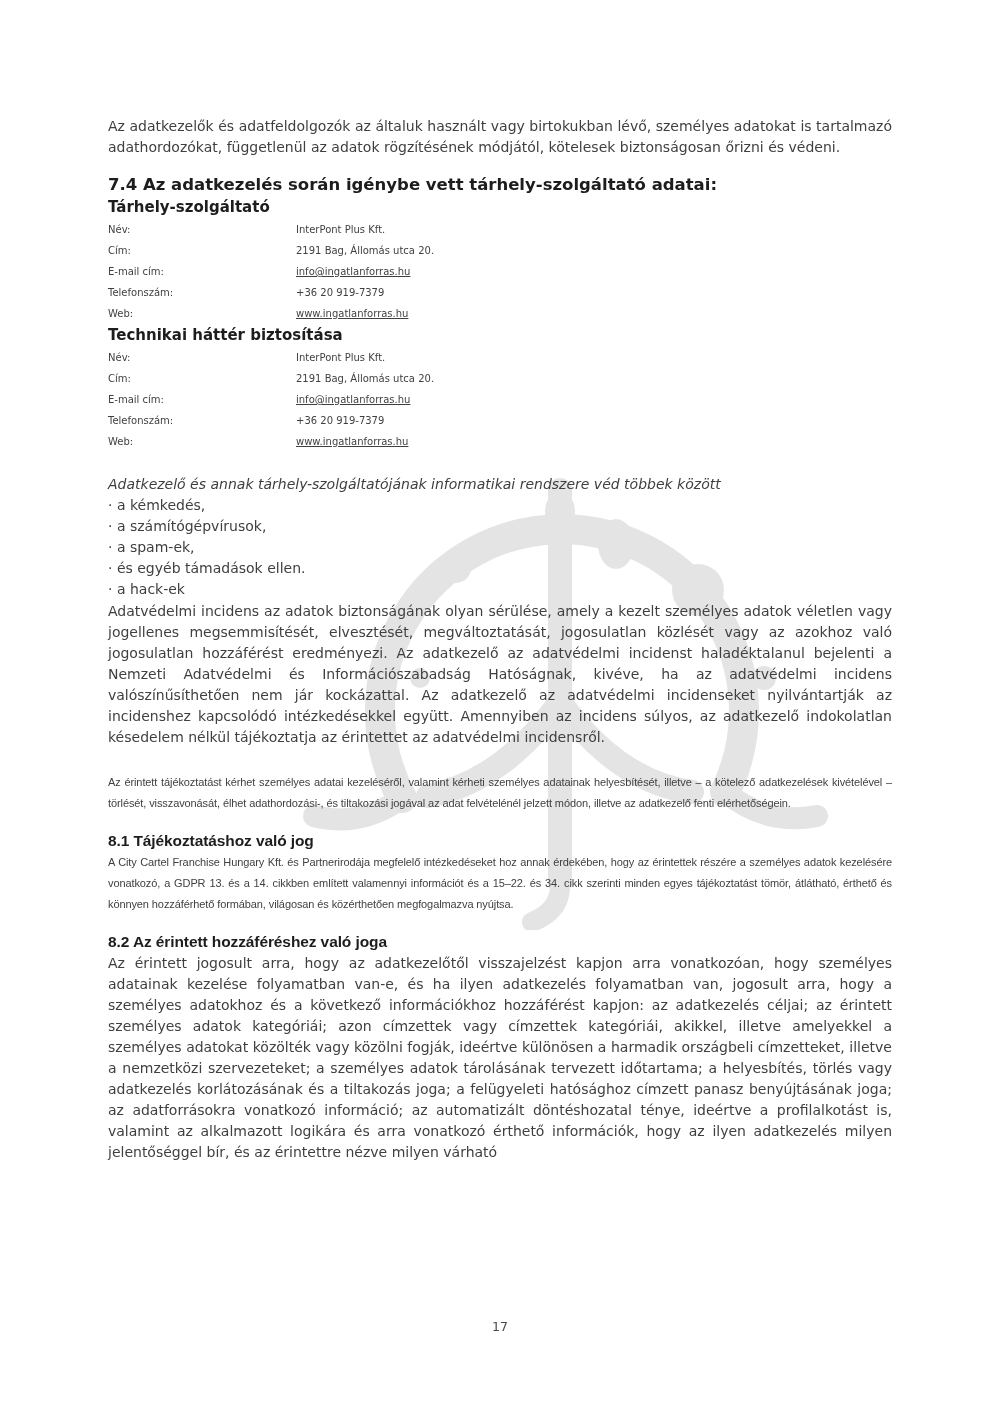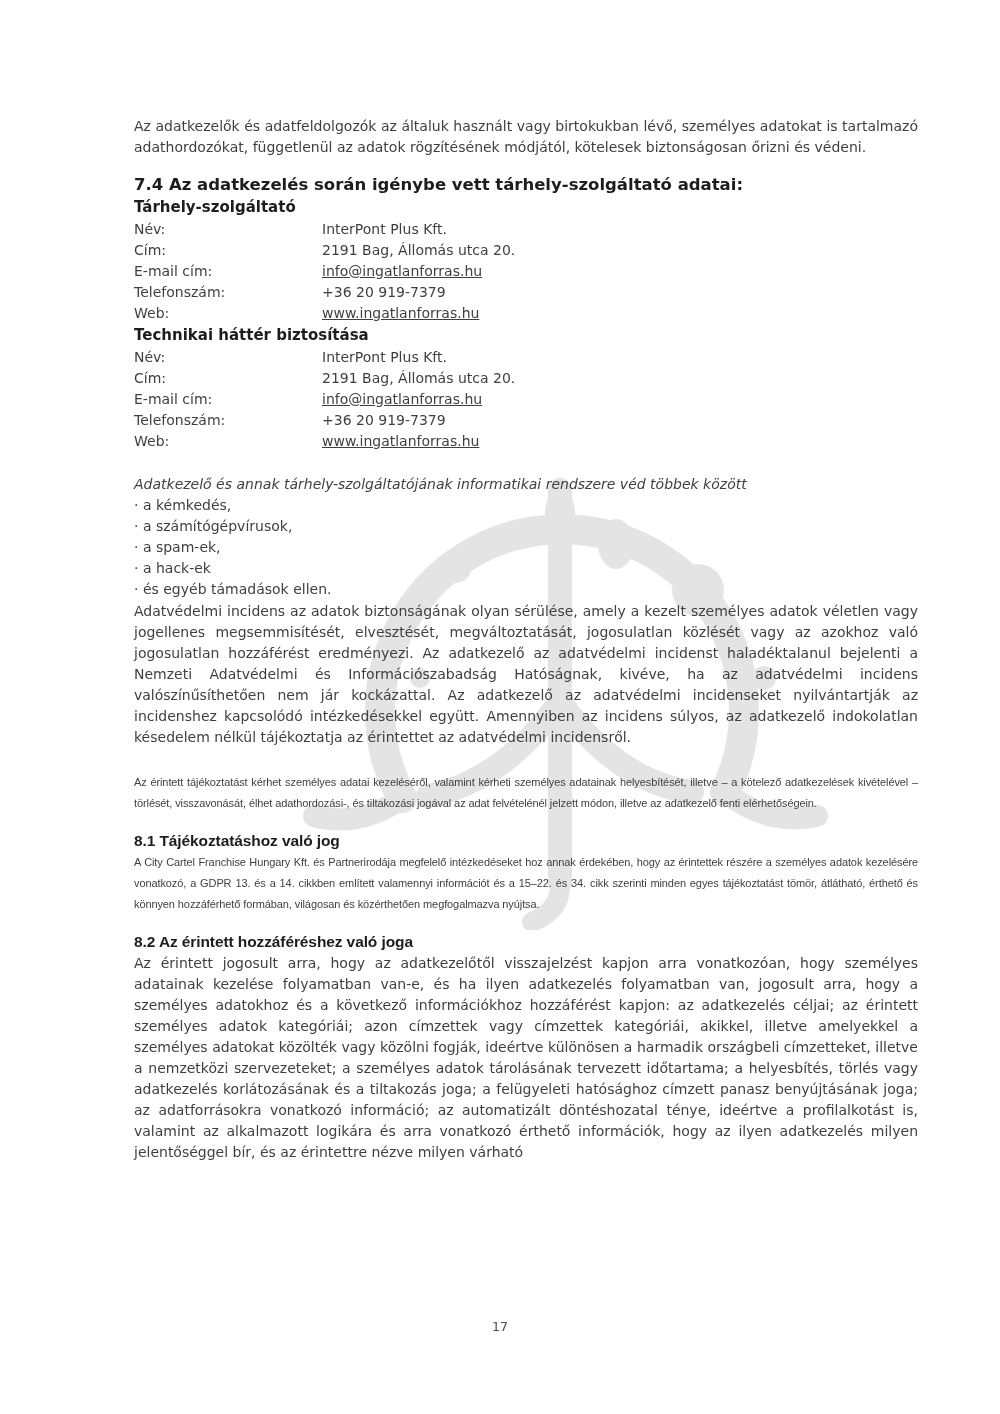--- a/index.html
+++ b/index.html
@@ -4,30 +4,30 @@
 <style>
   html,body { margin:0; padding:0; background:#ffffff; }
   .page {
     position:relative; width:1000px; height:1414px; background:#ffffff;
     font-family:"DejaVu Sans", sans-serif; color:#3f3f3f; overflow:hidden;
   }
   .watermark {
     position:absolute; left:250px; top:450px; width:610px; height:480px;
     z-index:0; pointer-events:none;
   }
-  .content { position:absolute; left:134px; top:116px; width:784px; z-index:1; }
+  .content { position:absolute; left:108px; top:116px; width:784px; z-index:1; }
 
   p.body { margin:0; font-size:14px; line-height:21px; color:#3f3f3f; }
   .just { text-align:justify; }
 
   h2.sec { margin:16px 0 0 0; font-size:16.5px; line-height:22px; font-weight:bold; color:#1d1d1d; }
   h3.sub { margin:1px 0 0 0; font-size:15px; line-height:21px; font-weight:bold; color:#1d1d1d; }
 
   .contact { margin-top:1px; }
-  .contact .row { display:flex; height:21px; font-size:14px; line-height:21px; }
+  .contact .row { display:flex; height:21px; font-size:10px; line-height:21px; }
   .contact .lbl { width:188px; flex:0 0 188px; }
   .contact .val { }
   a.link { color:#3f3f3f; text-decoration:underline; cursor:pointer; }
 
   .block-gap { margin-top:14px; }
   p.protect-intro { margin-top:22px;font-style:italic; }
   .bullets div { font-size:14px; line-height:21px; }
 
   h2.s75 { margin-top:12px; }
   p.s75 { margin-top:1px; }
@@ -127,22 +127,22 @@
         <span class="lbl">Web:</span>
         <a class="val link">www.ingatlanforras.hu</a>
       </div>
     </div>
 
     <p class="body protect-intro">Adatkezelő és annak tárhely-szolgáltatójának informatikai rendszere véd többek között</p>
     <div class="bullets">
       <div>· a kémkedés,</div>
       <div>· a számítógépvírusok,</div>
       <div>· a spam-ek,</div>
+      <div>· és egyéb támadások ellen.</div>
       <div>· a hack-ek</div>
-      <div>· és egyéb támadások ellen.</div>
     </div>
 
     <p class="body just s75">Adatvédelmi incidens az adatok biztonságának olyan sérülése, amely a kezelt személyes adatok véletlen vagy jogellenes megsemmisítését, elvesztését, megváltoztatását, jogosulatlan közlését vagy az azokhoz való jogosulatlan hozzáférést eredményezi. Az adatkezelő az adatvédelmi incidenst haladéktalanul bejelenti a Nemzeti Adatvédelmi és Információszabadság Hatóságnak, kivéve, ha az adatvédelmi incidens valószínűsíthetően nem jár kockázattal. Az adatkezelő az adatvédelmi incidenseket nyilvántartják az incidenshez kapcsolódó intézkedésekkel együtt. Amennyiben az incidens súlyos, az adatkezelő indokolatlan késedelem nélkül tájékoztatja az érintettet az adatvédelmi incidensről.</p>
 
     <p class="body just cond s8intro">Az érintett tájékoztatást kérhet személyes adatai kezeléséről, valamint kérheti személyes adatainak helyesbítését, illetve – a kötelező adatkezelések kivételével – törlését, visszavonását, élhet adathordozási-, és tiltakozási jogával az adat felvételénél jelzett módon, illetve az adatkezelő fenti elérhetőségein.</p>
 
     <h3 class="sub cond s81">8.1 Tájékoztatáshoz való jog</h3>
     <p class="body just cond sbody">A City Cartel Franchise Hungary Kft. és Partnerirodája megfelelő intézkedéseket hoz annak érdekében, hogy az érintettek részére a személyes adatok kezelésére vonatkozó, a GDPR 13. és a 14. cikkben említett valamennyi információt és a 15–22. és 34. cikk szerinti minden egyes tájékoztatást tömör, átlátható, érthető és könnyen hozzáférhető formában, világosan és közérthetően megfogalmazva nyújtsa.</p>
 
     <h3 class="sub cond s82">8.2 Az érintett hozzáféréshez való joga</h3>

